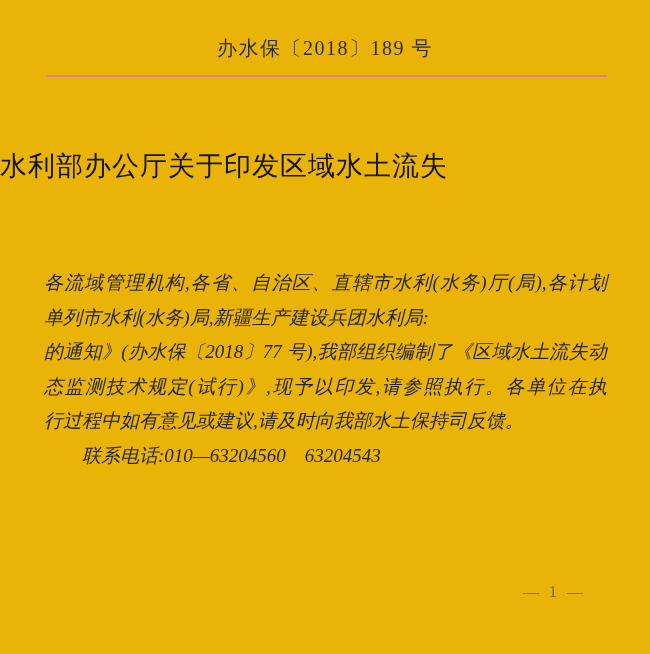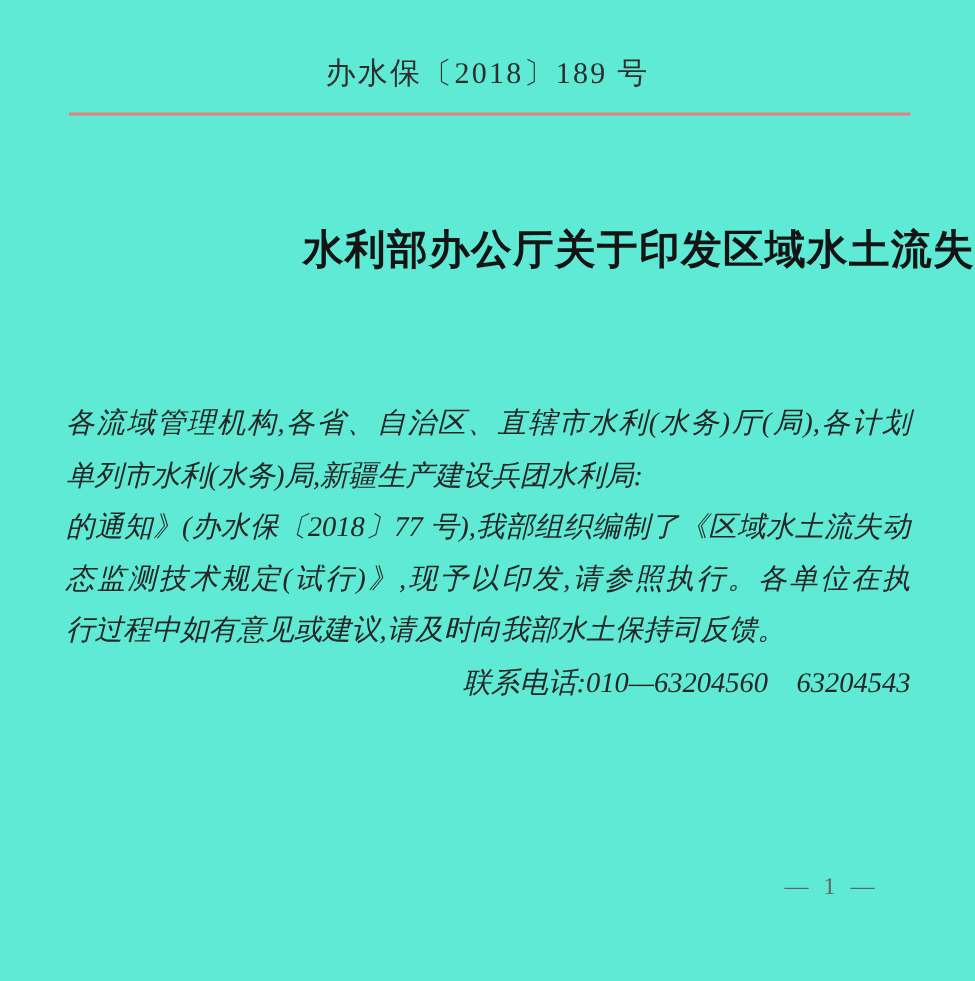--- a/index.html
+++ b/index.html
@@ -4,21 +4,21 @@
 <style>
   html, body {
     margin: 0;
     padding: 0;
     background: #ffffff;
   }
   .page {
     position: relative;
     width: 650px;
     height: 654px;
-    background: #5eead4;
+    background: #eab308;
     font-family: "Liberation Serif", "DejaVu Serif", serif;
     overflow: hidden;
     color: #242424;
   }
   .doc-number {
     position: absolute;
     top: 35px;
     left: 0;
     width: 100%;
     text-align: center;
@@ -32,22 +32,22 @@
     left: 46px;
     width: 561px;
     height: 2px;
     background: #e5807a;
   }
   .title-block {
     position: absolute;
     top: 145px;
     left: 0;
     width: 100%;
-    text-align: right;
-    font-weight: bold;
+    text-align: left;
+    font-weight: normal;
     font-size: 27px;
     line-height: 43px;
     color: #141414;
     letter-spacing: 1px;
   }
   .body-block {
     position: absolute;
     top: 266px;
     left: 44px;
     width: 563px;
@@ -60,21 +60,20 @@
     height: 34.5px;
     white-space: nowrap;
   }
   .line.j {
     white-space: normal;
     text-align: justify;
     text-align-last: justify;
   }
   .line.ind {
     text-indent: 2em;
-    text-align: right;
   }
   .page-number {
     position: absolute;
     top: 583px;
     right: 64px;
     font-size: 16px;
     letter-spacing: 3px;
     color: #63636d;
   }
 </style>

